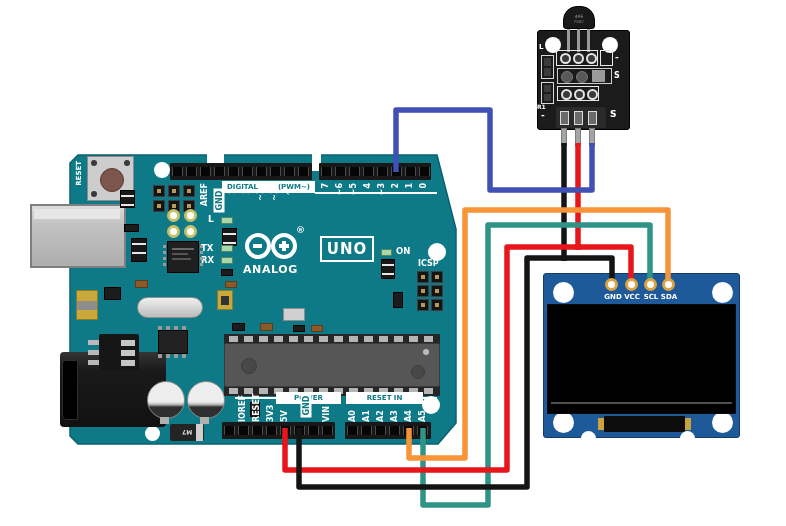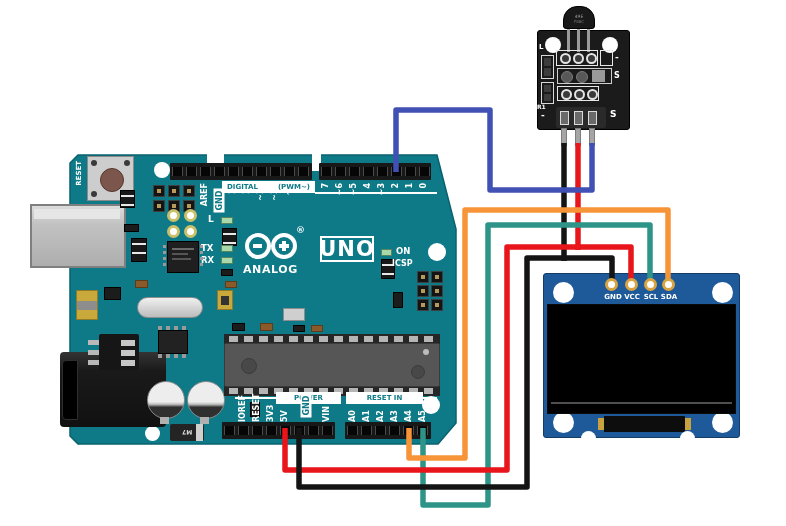--- a/index.html
+++ b/index.html
@@ -131,29 +131,29 @@
     <div class="abs" style="left:2px;top:2px;width:26px;height:26px;border:4.5px solid #fff;border-radius:50%;box-sizing:border-box;"></div>
     <div class="abs" style="left:28px;top:2px;width:26px;height:26px;border:4.5px solid #fff;border-radius:50%;box-sizing:border-box;"></div>
     <div class="abs" style="left:10px;top:13px;width:9px;height:4px;background:#fff;"></div>
     <div class="abs" style="left:36px;top:13px;width:10px;height:4px;background:#fff;"></div>
     <div class="abs" style="left:39px;top:10px;width:4px;height:10px;background:#fff;"></div>
     <div class="abs wlab" style="left:53px;top:-6px;font-size:9px;">®</div>
   </div>
   <div class="wlab" style="left:243px;top:263px;font-size:11px;letter-spacing:0.6px;">ANALOG</div>
 
   <div class="abs" style="left:320px;top:236px;width:54px;height:26px;border:2.5px solid #fff;box-sizing:border-box;display:flex;align-items:center;justify-content:center;">
-    <span class="wlab" style="position:static;font-size:21px;letter-spacing:1px;">UNO</span>
+    <span class="wlab" style="position:static;font-size:15px;letter-spacing:1px;">UNO</span>
   </div>
 
   <div class="led" style="left:381px;top:249px;width:11px;height:7px;"></div>
   <div class="wlab" style="left:396px;top:246px;font-size:8.5px;">ON</div>
   <div class="striped" style="left:381px;top:259px;width:12px;height:18px;"></div>
   <div class="smd-d" style="left:393px;top:292px;width:10px;height:16px;"></div>
 
-  <div class="wlab" style="left:392px;top:259px;font-size:8px;">ICSP</div>
+  <div class="wlab" style="left:418px;top:259px;font-size:8px;">ICSP</div>
   <div class="pinsq" style="left:417px;top:271px;"></div>
   <div class="pinsq" style="left:431px;top:271px;"></div>
   <div class="pinsq" style="left:417px;top:285px;"></div>
   <div class="pinsq" style="left:431px;top:285px;"></div>
   <div class="pinsq" style="left:417px;top:299px;"></div>
   <div class="pinsq" style="left:431px;top:299px;"></div>
 
   <div class="abs" style="left:76px;top:290px;width:22px;height:30px;background:#caa93c;border:1px solid #8f7a28;box-sizing:border-box;">
     <div class="abs" style="left:0;top:10px;width:20px;height:9px;background:#8d8d8d;"></div>
   </div>

